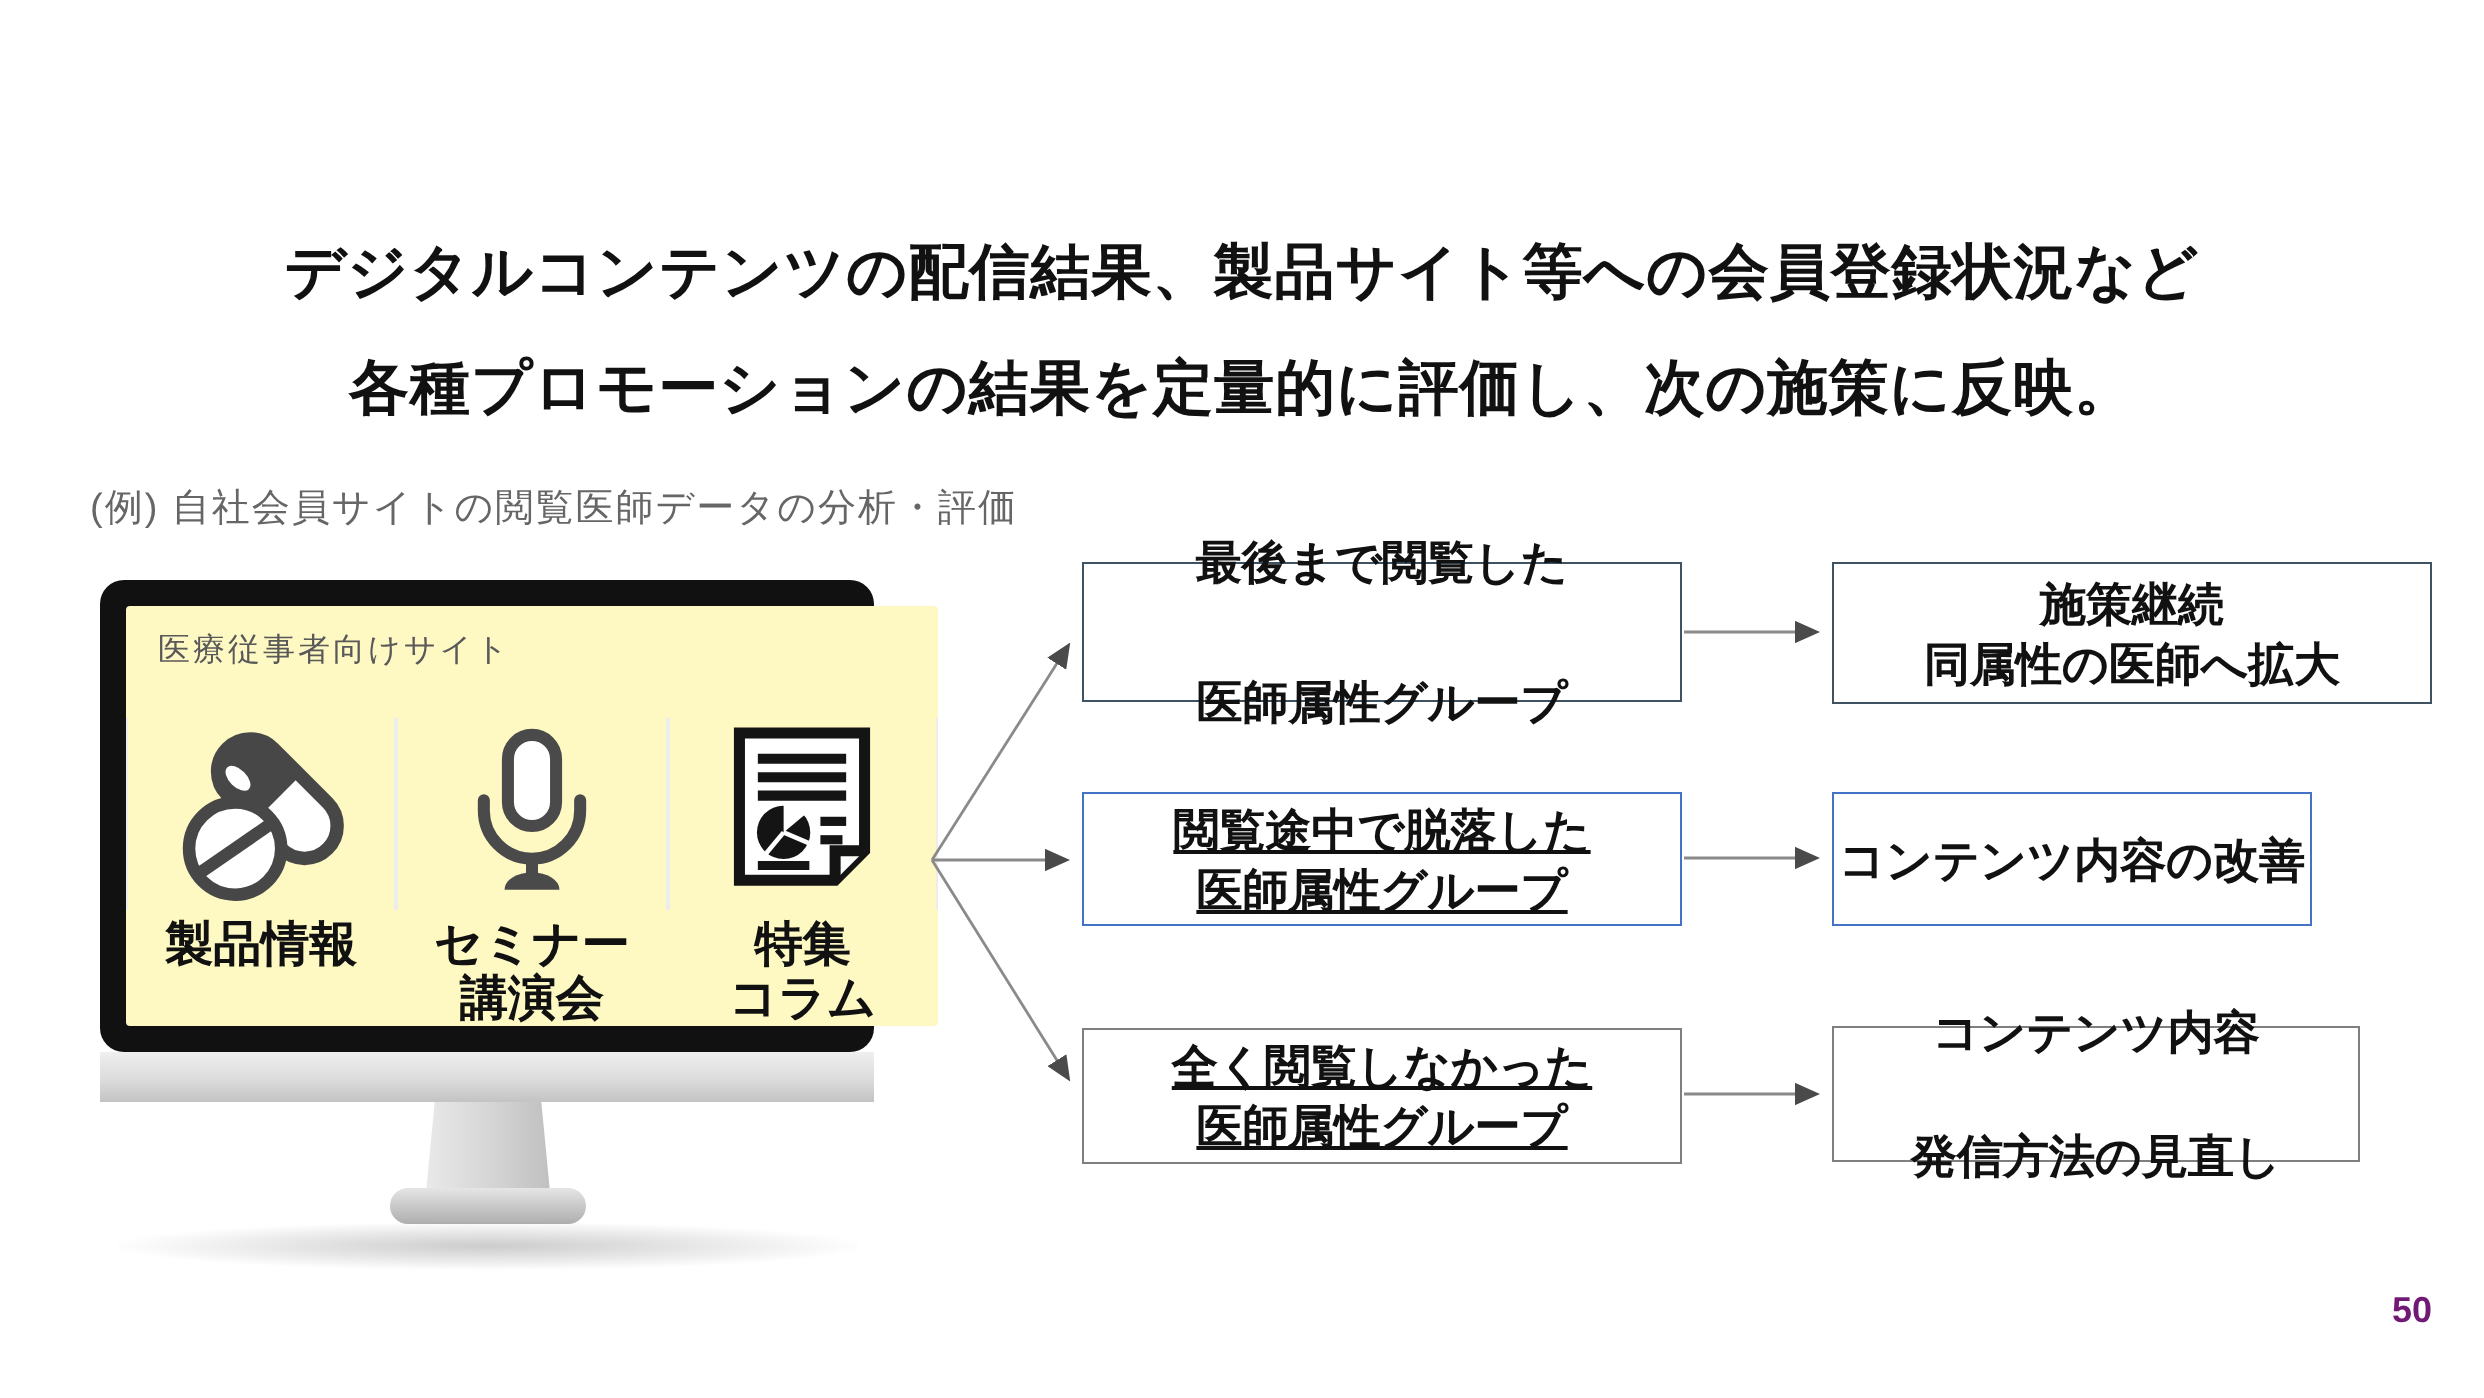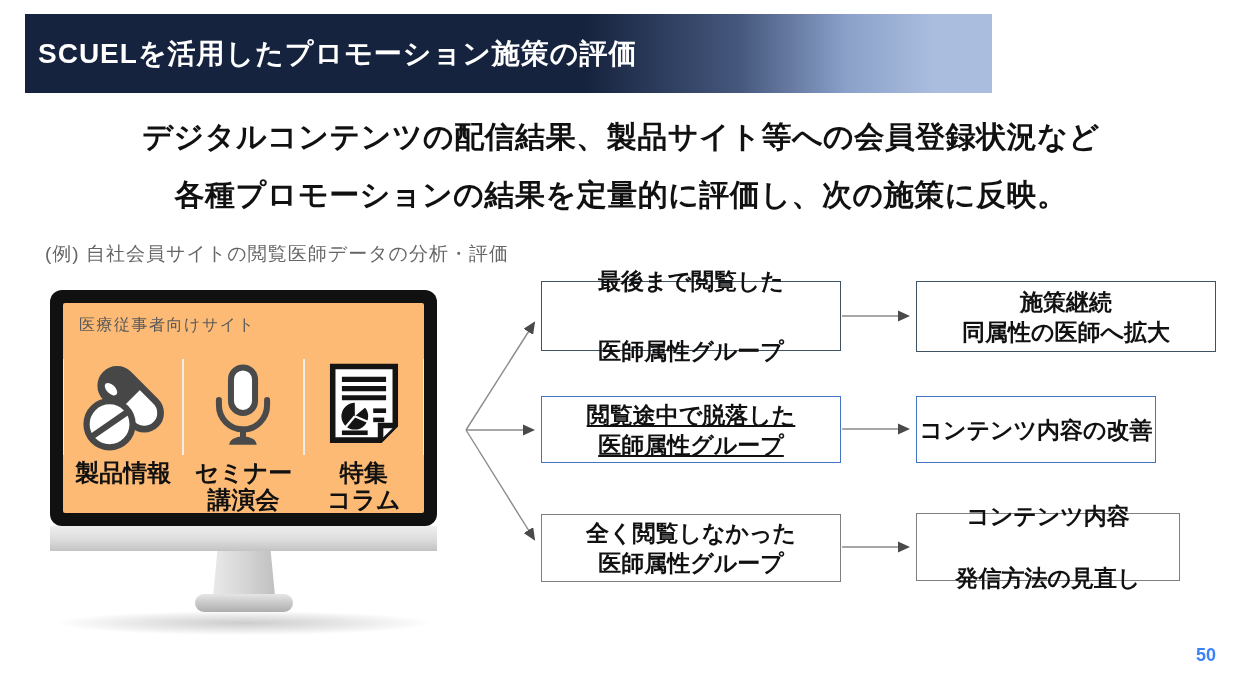--- a/index.html
+++ b/index.html
@@ -20,21 +20,21 @@
     font-size:30px; font-weight:bold; color:#111; line-height:58px; letter-spacing:0.5px;
   }
   .headline div { white-space:nowrap; }
   
   .example-label { position:absolute; left:45px; top:241px; font-size:19px; color:#666; letter-spacing:1px; white-space:nowrap; }
   
   .monitor-bezel {
     position:absolute; left:50px; top:290px; width:387px; height:236px;
     background:#111; border-radius:12px; padding:13px; box-sizing:border-box;
   }
-  .monitor-screen { width:100%; height:100%; background:#fdba74; border-radius:2px; position:relative; }
+  .monitor-screen { width:100%; height:100%; background:#fef9c3; border-radius:2px; position:relative;padding-left:45px; }
   .site-label { position:absolute; top:12px; left:16px; font-size:16px; color:#595959; letter-spacing:1.5px; white-space:nowrap; }
   .icons-grid { position:absolute; top:56px; left:0; right:0; display:grid; grid-template-columns:1fr 1fr 1fr; }
   .icon-cell { display:flex; justify-content:center; align-items:center; height:96px; border-left:1px solid #ededed; border-right:1px solid #ededed; }
   .labels-grid { position:absolute; top:156px; left:0; right:0; display:grid; grid-template-columns:1fr 1fr 1fr; }
   .icon-label { height:56px; display:flex; flex-direction:column; justify-content:flex-start; align-items:center;
     font-size:24px; font-weight:bold; line-height:27px; color:#111; text-align:center; white-space:nowrap; }
   .monitor-chin { position:absolute; left:50px; top:526px; width:387px; height:25px;
     background:linear-gradient(#efefef 0%,#dcdcdc 55%,#c3c3c3 100%); }
   .monitor-neck { position:absolute; left:213px; top:551px; width:62px; height:45px;
     background:linear-gradient(90deg,#e9e9e9,#d4d4d4 55%,#c0c0c0); clip-path:polygon(7% 0,93% 0,100% 100%,0 100%); }
@@ -50,30 +50,27 @@
   }
   .src-0 { left:541px; top:281px; width:300px; height:70px; }
   .res-0 { left:916px; top:281px; width:300px; height:71px; }
   .src-1 { left:541px; top:396px; width:300px; height:67px;text-decoration:underline; }
   .res-1 { left:916px; top:396px; width:240px; height:67px; }
   .src-2 { left:541px; top:514px; width:300px; height:68px; }
   .res-2 { left:916px; top:513px; width:264px; height:68px;gap:32px; }
   
   .connector-layer { position:absolute; left:0; top:0; width:1242px; height:699px; pointer-events:none; z-index:1; }
   
-  .page-number { position:absolute; right:26px; top:645px; font-size:18px; font-weight:bold; color:#3b82f6; }
+  .page-number { position:absolute; right:26px; top:645px; font-size:18px; font-weight:bold; color:#701a75; }
 </style>
 </head>
 <body>
 
 <div class="slide">
 
-  <div class="header-bar">
-    <span class="header-title">SCUELを活用したプロモーション施策の評価</span>
-  </div>
 
   <div class="headline">
     <div>デジタルコンテンツの配信結果、製品サイト等への会員登録状況など</div>
     <div>各種プロモーションの結果を定量的に評価し、次の施策に反映。</div>
   </div>
 
   <div class="example-label">(例) 自社会員サイトの閲覧医師データの分析・評価</div>
 
   <div class="monitor-bezel">
     <div class="monitor-screen">
@@ -163,21 +160,21 @@
 
   <div class="flow-box src-1" style="border-color: rgb(68, 114, 196);">
     <div>閲覧途中で脱落した</div>
     <div>医師属性グループ</div>
   </div>
   <div class="flow-box res-1" style="border-color: rgb(68, 114, 196);">
     <div>コンテンツ内容の改善</div>
     <div></div>
   </div>
 
-  <div class="flow-box src-2" style="border-color: rgb(127, 127, 127);">
+  <div class="flow-box src-2" style="border-color: rgb(127, 127, 127); text-decoration: underline;">
     <div>全く閲覧しなかった</div>
     <div>医師属性グループ</div>
   </div>
   <div class="flow-box res-2" style="border-color: rgb(127, 127, 127);">
     <div>コンテンツ内容</div>
     <div>発信方法の見直し</div>
   </div>
 
   <div class="page-number">50</div>
 </div>

